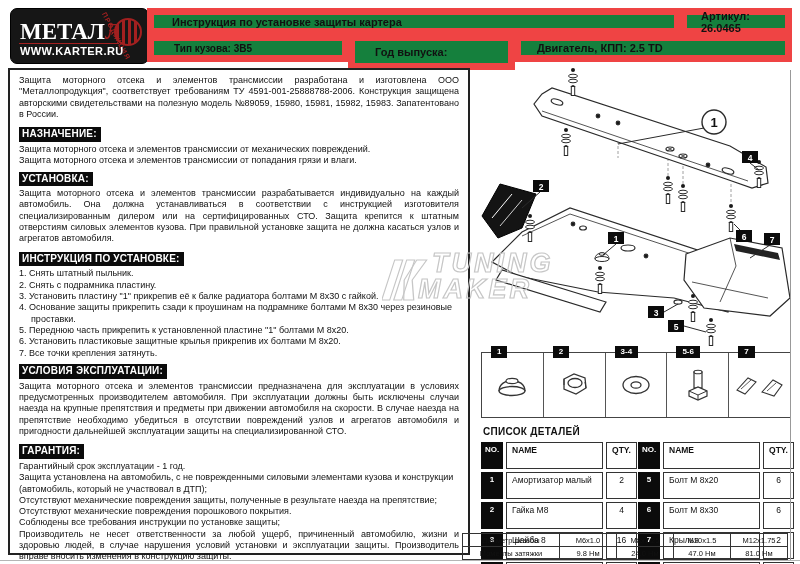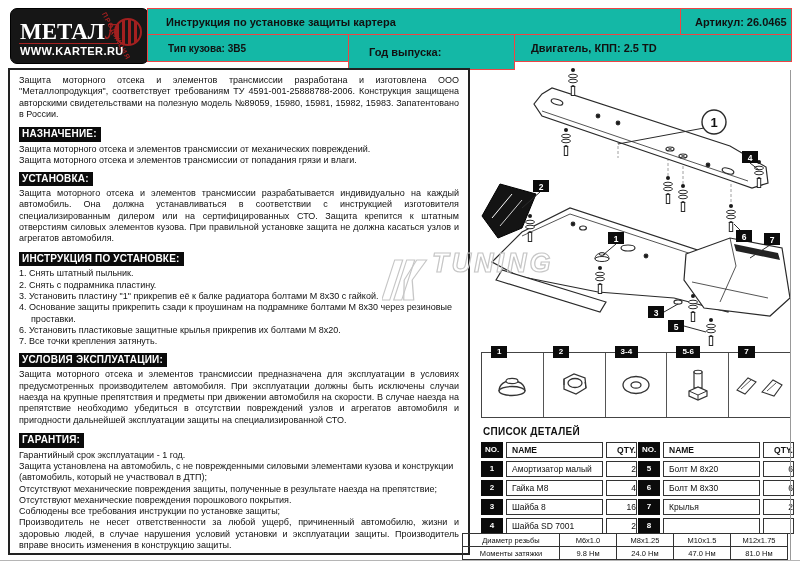--- a/index.html
+++ b/index.html
@@ -1,20 +1,20 @@
 <!DOCTYPE html>
 <html lang="ru"><head>
 <meta charset="utf-8">
 <style>
   html,body{margin:0;padding:0;background:#fff;}
   .page{position:relative;width:800px;height:564px;background:#fff;
         font-family:"Liberation Sans",sans-serif;color:#111;overflow:hidden;}
 
   
-  .hdr-cell{position:absolute;border:1px solid #ef4444;background:#14b8a6;display:flex;align-items:center;}
+  .hdr-cell{position:absolute;border:7px solid #ef4444;background:#15803d;display:flex;align-items:center;}
   .hdr-title{left:147px;top:8px;width:534px;height:27px;font-weight:bold;font-size:11px;padding-left:18px;box-sizing:border-box;}
   .hdr-article{left:680px;top:8px;width:112px;height:27px;font-weight:bold;font-size:11px;padding-left:14px;box-sizing:border-box;}
   .hdr-body{left:147px;top:34px;width:202px;height:28px;font-weight:bold;font-size:10px;padding-left:20px;box-sizing:border-box;}
   .hdr-year{left:348px;top:34px;width:167px;height:36px;font-weight:bold;font-size:11px;padding-left:20px;box-sizing:border-box;}
   .hdr-engine{left:514px;top:34px;width:278px;height:28px;font-weight:bold;font-size:11px;padding-left:16px;box-sizing:border-box;}
 
   .logo{position:absolute;left:10px;top:8px;width:137px;height:54px;background:#161616;
         border-radius:7px;border:1px solid #000;overflow:hidden;}
   .logo-brand{position:absolute;left:9px;top:11px;font-family:"Liberation Serif",serif;
         font-weight:bold;font-size:23px;color:#fff;letter-spacing:0px;line-height:1;}
@@ -51,24 +51,24 @@
   .fcell{flex:1;position:relative;border-right:1px solid #555;display:flex;align-items:center;justify-content:center;}
   .fcell:last-child{border-right:none;}
   .ftag{position:absolute;top:-7px;left:9px;background:#0b0b0b;color:#fff;font-size:8px;font-weight:bold;
         padding:1px 6px;line-height:1.2;}
 
   
   .plist-title{position:absolute;left:483px;top:426px;font-weight:bold;font-size:10px;letter-spacing:0.3px;text-align:center;}
   .ptable{position:absolute;top:442px;display:grid;grid-template-columns:22px 97px 31px;gap:3px;}
   .ptable.left{left:481px;}
   .ptable.right{left:638px;}
-  .pc{height:16px;line-height:15px;font-size:8.5px;box-sizing:border-box;}
+  .pc{height:27px;line-height:15px;font-size:8.5px;box-sizing:border-box;}
   .pc.no{background:#0b0b0b;color:#fff;font-weight:bold;text-align:center;font-size:8px;}
   .pc.name{border:1px solid #333;padding-left:5px;background:#fff;}
-  .pc.qty{border:1px solid #333;text-align:right;background:#fff;}
+  .pc.qty{border:1px solid #333;text-align:center;background:#fff;}
   .pc.hd{font-weight:bold;}
 
   
   .ttable{position:absolute;left:462px;top:533px;border-collapse:collapse;}
   .ttable td{border:1px solid #333;font-size:7.5px;text-align:center;height:12px;padding:0 2px;}
   .ttable td.lbl{width:92px;}
   .ttable td.val{width:52px;}
 
   
   .frame-right{position:absolute;left:790px;top:70px;width:1px;height:490px;background:#999;}
@@ -100,20 +100,21 @@
     <div class="line">Защита моторного отсека и элементов трансмиссии от попадания грязи и влаги.</div>
 
     <span class="sec-h">УСТАНОВКА:</span>
     <p class="para">Защита моторного отсека и элементов трансмиссии разрабатывается индивидуально на каждый автомобиль. Она должна устанавливаться в соответствии с инструкцией изготовителя специализированным дилером или на сертифицированных СТО. Защита крепится к штатным отверстиям силовых элементов кузова. При правильной установке защита не должна касаться узлов и агрегатов автомобиля.</p>
 
     <span class="sec-h">ИНСТРУКЦИЯ ПО УСТАНОВКЕ:</span>
     <div class="step">1. Снять штатный пыльник.</div>
     <div class="step">2. Снять с подрамника пластину.</div>
     <div class="step">3. Установить пластину "1" прикрепив её к балке радиатора болтами М 8х30 с гайкой.</div>
     <div class="step">4. Основание защиты прикрепить сзади к проушинам на подрамнике болтами М 8х30 через резиновые проставки.</div>
+    <div class="step">5. Переднюю часть прикрепить к установленной пластине "1" болтами М 8х20.</div>
     <div class="step">6. Установить пластиковые защитные крылья прикрепив их болтами М 8х20.</div>
     <div class="step">7. Все точки крепления затянуть.</div>
 
     <span class="sec-h">УСЛОВИЯ ЭКСПЛУАТАЦИИ:</span>
     <p class="para">Защита моторного отсека и элементов трансмиссии предназначена для эксплуатации в условиях предусмотренных производителем автомобиля. При эксплуатации должны быть исключены случаи наезда на крупные препятствия и предметы при движении автомобиля на скорости. В случае наезда на препятствие необходимо убедиться в отсутствии повреждений узлов и агрегатов автомобиля и пригодности дальнейшей эксплуатации защиты на специализированной СТО.</p>
 
     <span class="sec-h">ГАРАНТИЯ:</span>
     <div class="line">Гарантийный срок эксплуатации - 1 год.</div>
 
     <div class="line">Защита установлена на автомобиль, с не поврежденными силовыми элементами кузова и конструкции (автомобиль, который не участвовал в ДТП);</div>
@@ -125,20 +126,21 @@
 
   <div class="watermark">
     <svg class="wm-icon" width="46" height="48" viewBox="0 0 46 48">
       <g fill="none" stroke="#c6c6c6" stroke-width="1.2" transform="skewX(-18) translate(12,0)">
         <rect x="2" y="4" width="8" height="40"></rect>
         <rect x="14" y="4" width="8" height="40"></rect>
         <path d="M24,4 L34,4 L26,24 L34,44 L24,44 L18,24 Z"></path>
       </g>
     </svg>
     <div>TUNING</div>
+    <div class="wm2">MAKER</div>
   </div>
 
   <svg class="drawing" viewBox="0 0 316 284">
     <defs>
       <g id="stk">
         <circle cx="0" cy="2" r="2" fill="#1a1a1a"></circle>
         <ellipse cx="0" cy="8" rx="4.5" ry="1.8" fill="#fff" stroke="#2a2a2a"></ellipse>
         <ellipse cx="0" cy="13" rx="4.5" ry="1.8" fill="#fff" stroke="#2a2a2a"></ellipse>
         <ellipse cx="0" cy="18.5" rx="1.7" ry="0.9" fill="#fff" stroke="#2a2a2a"></ellipse>
         <rect x="-1.7" y="18.5" width="3.4" height="9" fill="#fff" stroke="#2a2a2a"></rect>

